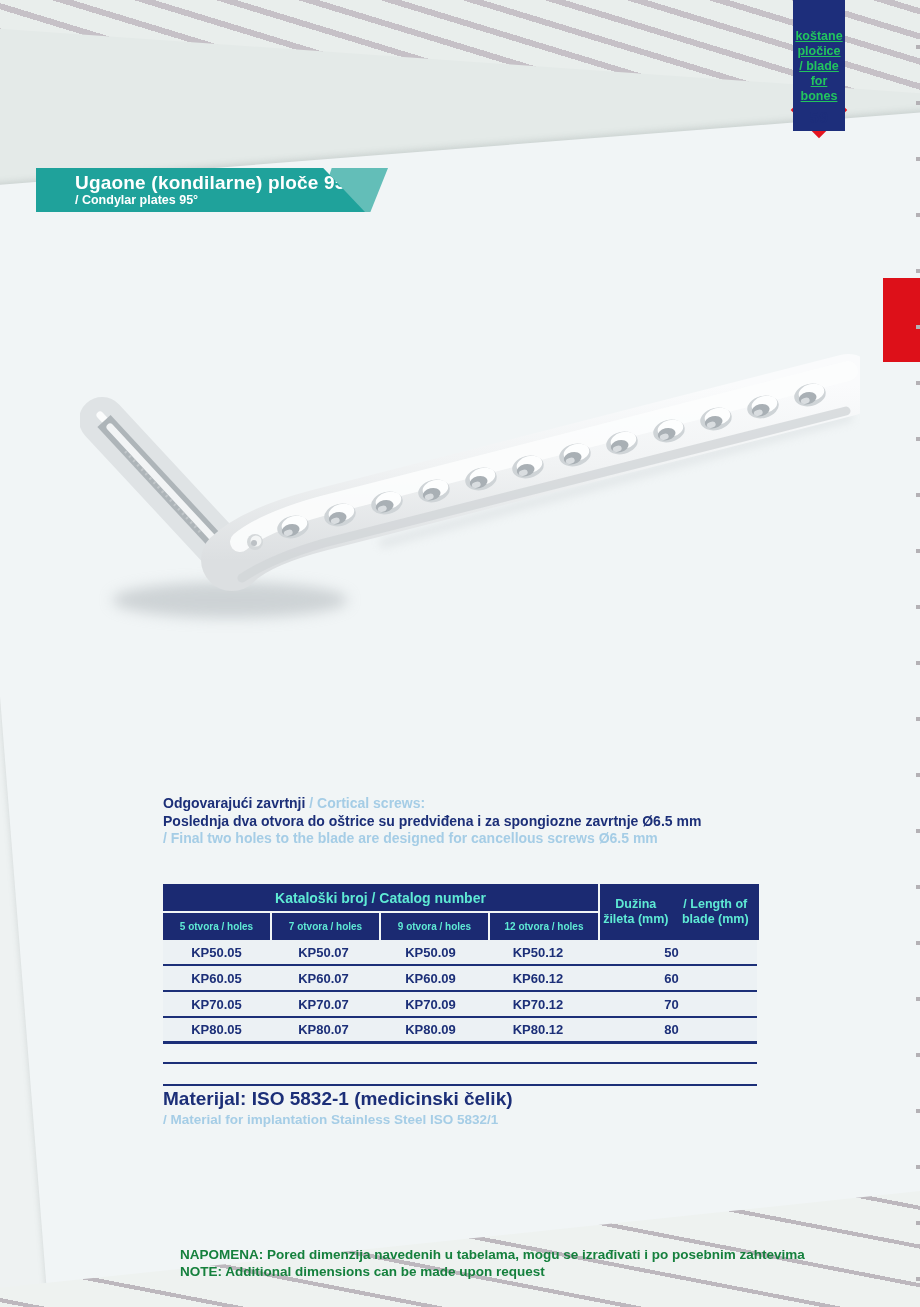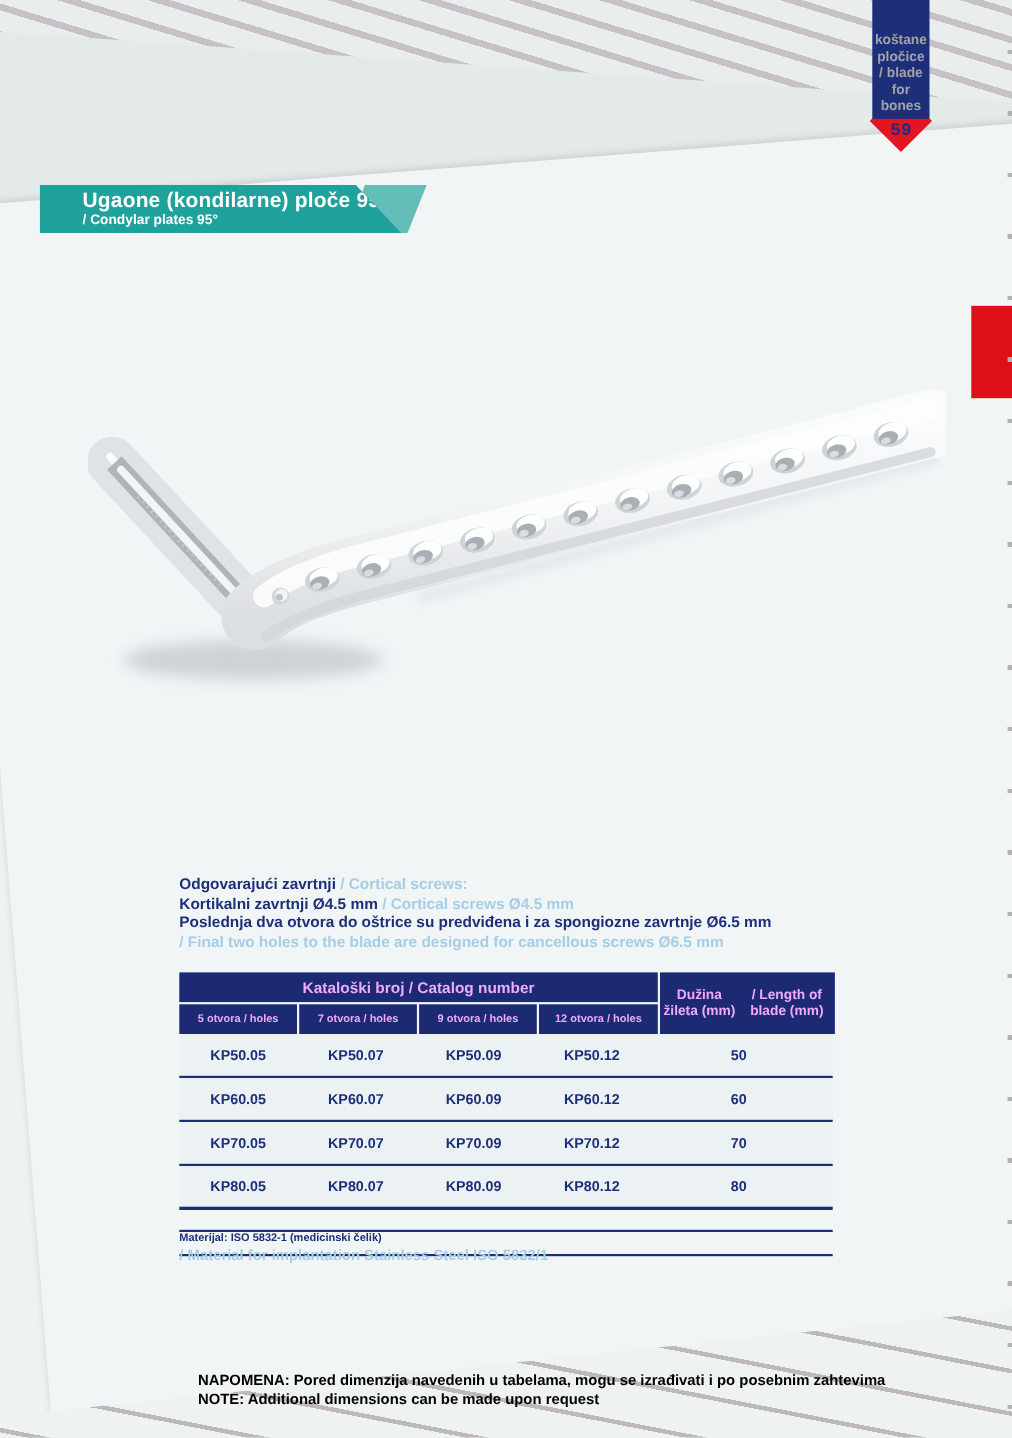--- a/index.html
+++ b/index.html
@@ -18,22 +18,22 @@
   .stripes-bottom { position:absolute; left:-40px; top:1292px; width:1240px; height:360px;
     background:repeating-linear-gradient(17deg, #bdb8be 0 4px, #eef2f0 4px 38px);
     transform:rotate(-6deg); transform-origin:top left; }
   .edge-ticks { position:absolute; right:0; top:45px; width:4px; height:1262px;
     background:repeating-linear-gradient(to bottom, #b4b1b5 0 4px, transparent 4px 56px); }
   .red-tab { position:absolute; left:883px; top:278px; width:37px; height:84px; background:#dd1019; }
 
   
   .corner-diamond { position:absolute; left:799px; top:90px; width:40px; height:40px;
     background:#e41420; transform:rotate(45deg); }
-  .ribbon { position:absolute; left:793px; top:0; width:52px; height:108px; background:#1d2e7b;
-    color:#a3a3a3; font-weight:bold; font-size:12.5px; line-height:15px; text-align:center; padding-top:29px; }
+  .ribbon { position:absolute; left:793px; top:0; width:52px; height:131px; background:#1d2e7b;
+    color:#22c55e; font-weight:bold; font-size:12.5px; line-height:15px; text-align:center; padding-top:29px;text-decoration:underline; }
   .page-num { position:absolute; left:793px; top:110px; width:52px; text-align:center;
     color:#1d2e7b; font-weight:bold; font-size:16px;font-family:Liberation Mono, monospace; }
 
   
   .title-wedge { position:absolute; left:36px; top:168px; width:352px; height:44px; background:#63beb8;
     clip-path:polygon(84% 0, 100% 0, 95% 100%, 80% 100%); }
   .title-band { position:absolute; left:36px; top:168px; width:334px; height:44px; background:#1fa29b;
     clip-path:polygon(0 0, 86% 0, 98.5% 100%, 0 100%); color:#fff; padding:4px 0 0 39px; }
   .title-band .t1 { font-size:19px; font-weight:bold; letter-spacing:.2px; }
   .title-band .t2 { font-size:12.5px; font-weight:bold; margin-top:-1px; }
@@ -42,36 +42,36 @@
 
   
   .screws { position:absolute; left:163px; top:795px; width:560px; font-size:14px; font-weight:bold; line-height:17.5px; }
   .navy { color:#1c2f78; }
   .lblue { color:#a5cde6; }
 
   
   .ktable { position:absolute; left:163px; top:884px; width:594px; }
   .thead { display:grid; grid-template-columns:107px 107px 107px 108px 159px;
     grid-template-rows:27px 27px; gap:2px; }
-  .hc { background:#1b2a72; color:#f0abfc; font-weight:bold; display:flex; align-items:center; justify-content:center; text-align:center; }
+  .hc { background:#1b2a72; color:#5eead4; font-weight:bold; display:flex; align-items:center; justify-content:center; text-align:center; }
   .hc.group { grid-column:1 / 5; font-size:14px; }
   .hc.blade { grid-column:5; grid-row:1 / 3; font-size:12.5px; line-height:15px; }
   .hc.sub { font-size:10px;text-align:right; }
-  .trow { display:grid; grid-template-columns:107px 107px 107px 108px 159px; height:40px;
+  .trow { display:grid; grid-template-columns:107px 107px 107px 108px 159px; height:26px;
     border-bottom:2px solid #1c2f78; background:#ecf1f4; }
   .trow.last { border-bottom-width:3px; }
   .trow.empty { height:20px; background:transparent; }
   .trow.empty2 { height:22px; background:transparent; }
   .tc { display:flex; align-items:center; justify-content:center; color:#1c2f78; font-weight:bold; font-size:13px; }
 
   .material { position:absolute; left:163px; top:1088px; }
-  .material .m1 { color:#1c2f78; font-weight:bold; font-size:10px;margin-top:32px; }
+  .material .m1 { color:#1c2f78; font-weight:bold; font-size:19px; }
   .material .m2 { color:#a5cde6; font-weight:bold; font-size:13.5px; margin-top:2px; }
 
-  .note { position:absolute; left:180px; top:1246px; color:#000000; font-weight:bold; font-size:13.5px; line-height:17px; }
+  .note { position:absolute; left:180px; top:1246px; color:#15803d; font-weight:bold; font-size:13.5px; line-height:17px; }
 </style>
 </head>
 <body>
 
 <div class="page">
 
   <div class="stripes-top"></div>
   <div class="sheet-a"></div>
   <div class="sheet-b"></div>
   <div class="red-tab"></div>
@@ -200,21 +200,20 @@
           <ellipse rx="16" ry="11" fill="#cfd4d7"></ellipse>
           <ellipse cx="2" cy="-2" rx="13" ry="8.5" fill="#fdfefe"></ellipse>
           <ellipse cx="-3" cy="2.5" rx="9" ry="6" fill="#a9b0b5"></ellipse>
           <ellipse cx="-6" cy="4.5" rx="4.5" ry="3" fill="#eef1f2" opacity="0.7"></ellipse>
         </g>
     </g>
   </svg>
 
   <div class="screws">
     <div><span class="navy">Odgovarajući zavrtnji</span><span class="lblue"> / Cortical screws:</span></div>
-    <div><span class="navy">Kortikalni zavrtnji Ø4.5 mm</span><span class="lblue"> / Cortical screws Ø4.5 mm</span></div>
     <div class="navy">Poslednja dva otvora do oštrice su predviđena i za spongiozne zavrtnje Ø6.5 mm</div>
     <div class="lblue">/ Final two holes to the blade are designed for cancellous screws  Ø6.5 mm</div>
   </div>
 
   <div class="ktable">
     <div class="thead">
       <div class="hc group">Kataloški broj / Catalog number</div>
       <div class="hc blade">
         <span>Dužina žileta (mm)</span>
         <span>/ Length of blade (mm)</span>

